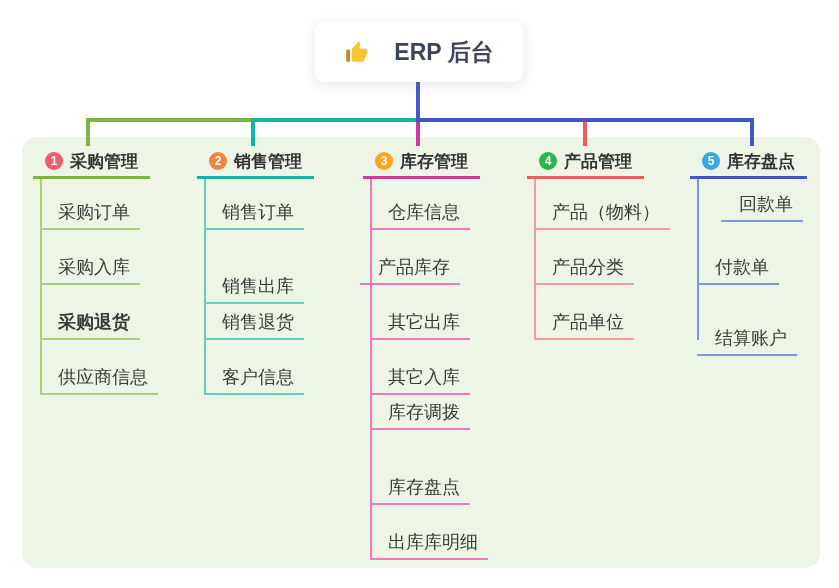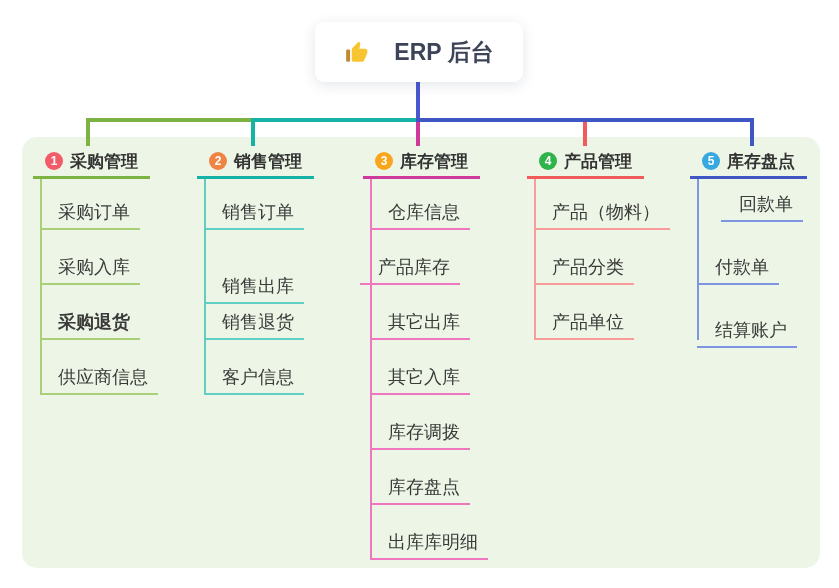--- a/index.html
+++ b/index.html
@@ -74,35 +74,35 @@
 
   <div class="branch-header" style="left: 363px; border-bottom-color: rgb(206, 58, 155);">
     <span class="badge" style="background: rgb(249, 166, 29);">3</span>
     <span>库存管理</span>
   </div>
   <div class="spine" style="left: 370px; top: 179px; height: 381px; background: rgb(238, 119, 192);"></div>
   <div class="child" style="left: 370px; top: 202px; border-bottom-color: rgb(238, 119, 192);">仓库信息</div>
   <div class="child" style="left: 360px; top: 257px; border-bottom-color: rgb(238, 119, 192);">产品库存</div>
   <div class="child" style="left: 370px; top: 312px; border-bottom-color: rgb(238, 119, 192);">其它出库</div>
   <div class="child" style="left: 370px; top: 367px; border-bottom-color: rgb(238, 119, 192);">其它入库</div>
-  <div class="child" style="left: 370px; top: 422px; border-bottom-color: rgb(238, 119, 192);">库存调拨</div>
+  <div class="child" style="left: 370px; top: 402px; border-bottom-color: rgb(238, 119, 192);">库存调拨</div>
   <div class="child" style="left: 370px; top: 477px; border-bottom-color: rgb(238, 119, 192); text-align: center;">库存盘点</div>
   <div class="child" style="left: 370px; top: 532px; border-bottom-color: rgb(238, 119, 192);">出库库明细</div>
 
   <div class="branch-header" style="left: 527px; border-bottom-color: rgb(242, 91, 91);">
     <span class="badge" style="background: rgb(47, 179, 74);">4</span>
     <span>产品管理</span>
   </div>
   <div class="spine" style="left: 534px; top: 179px; height: 161px; background: rgb(247, 155, 155);"></div>
   <div class="child" style="left: 534px; top: 202px; border-bottom-color: rgb(247, 155, 155);">产品（物料）</div>
   <div class="child" style="left: 534px; top: 257px; border-bottom-color: rgb(247, 155, 155);">产品分类</div>
   <div class="child" style="left: 534px; top: 312px; border-bottom-color: rgb(247, 155, 155);">产品单位</div>
 
   <div class="branch-header" style="left: 690px; border-bottom-color: rgb(65, 86, 197);">
     <span class="badge" style="background: rgb(56, 169, 224);">5</span>
     <span>库存盘点</span>
   </div>
   <div class="spine" style="left: 697px; top: 179px; height: 161px; background: rgb(126, 149, 226);"></div>
   <div class="child" style="left: 697px; top: 194px; border-bottom-color: rgb(126, 149, 226); margin-left: 24px;">回款单</div>
   <div class="child" style="left: 697px; top: 257px; border-bottom-color: rgb(126, 149, 226);">付款单</div>
-  <div class="child" style="left: 697px; top: 320px; border-bottom-color: rgb(126, 149, 226);">结算账户</div>
+  <div class="child" style="left: 697px; top: 328px; border-bottom-color: rgb(126, 149, 226);">结算账户</div>
 
 </div>
 
 </body></html>

